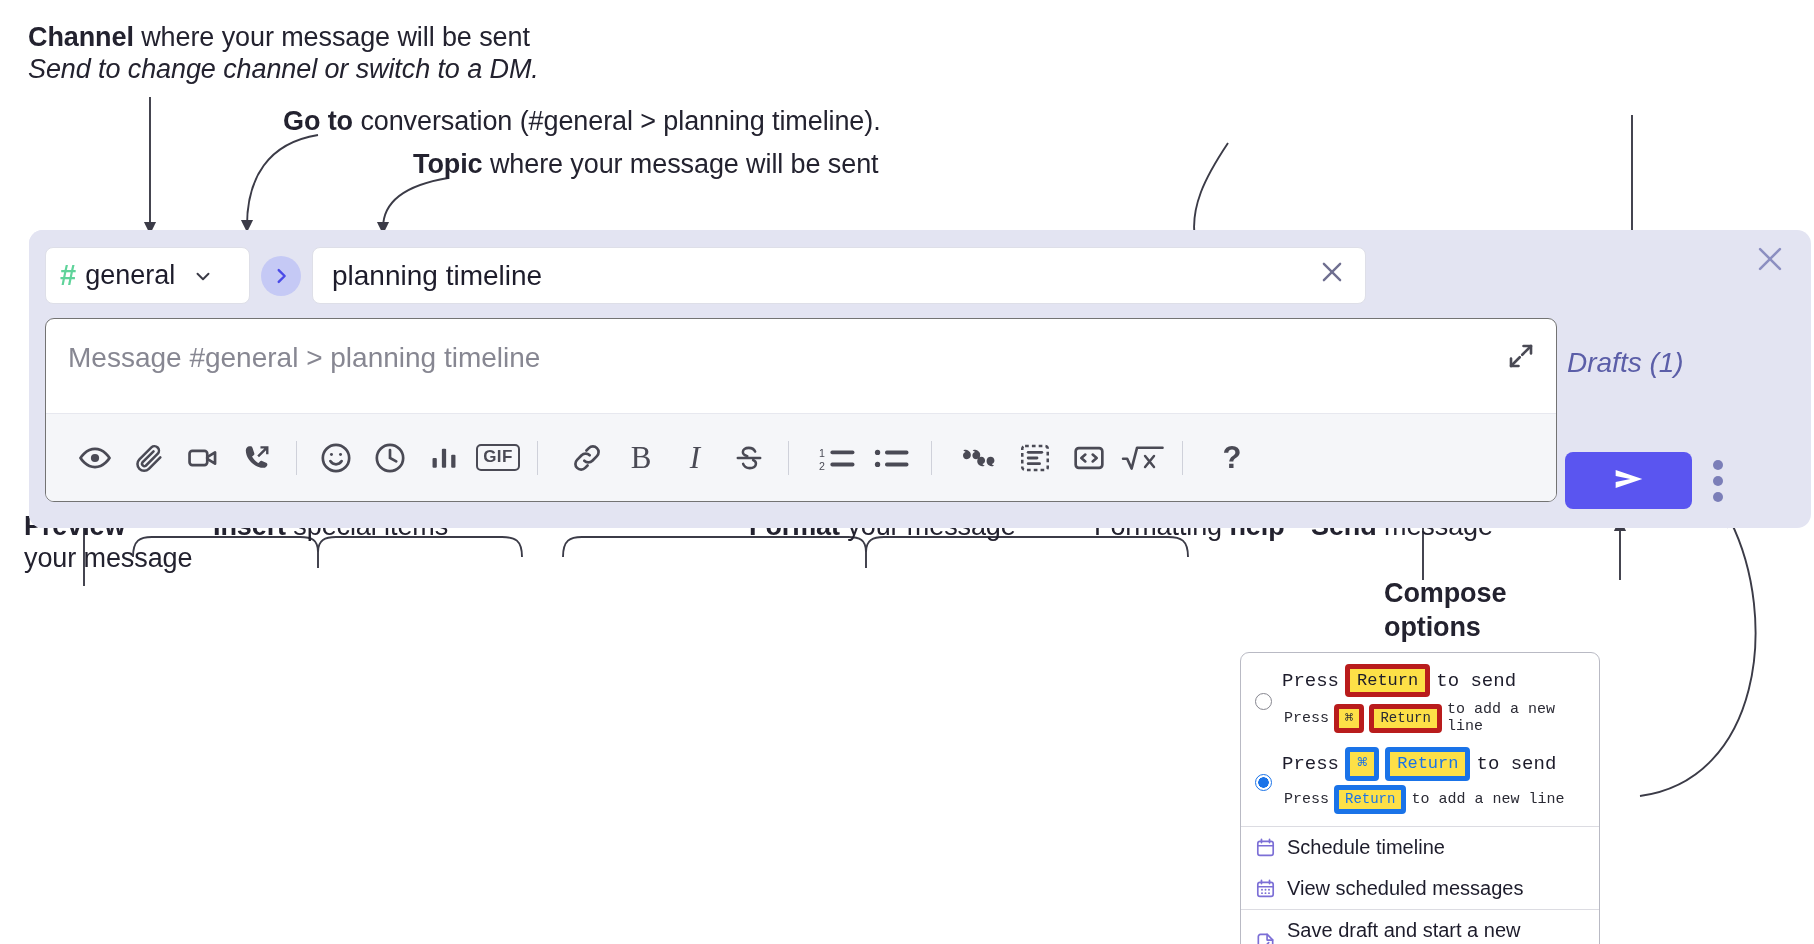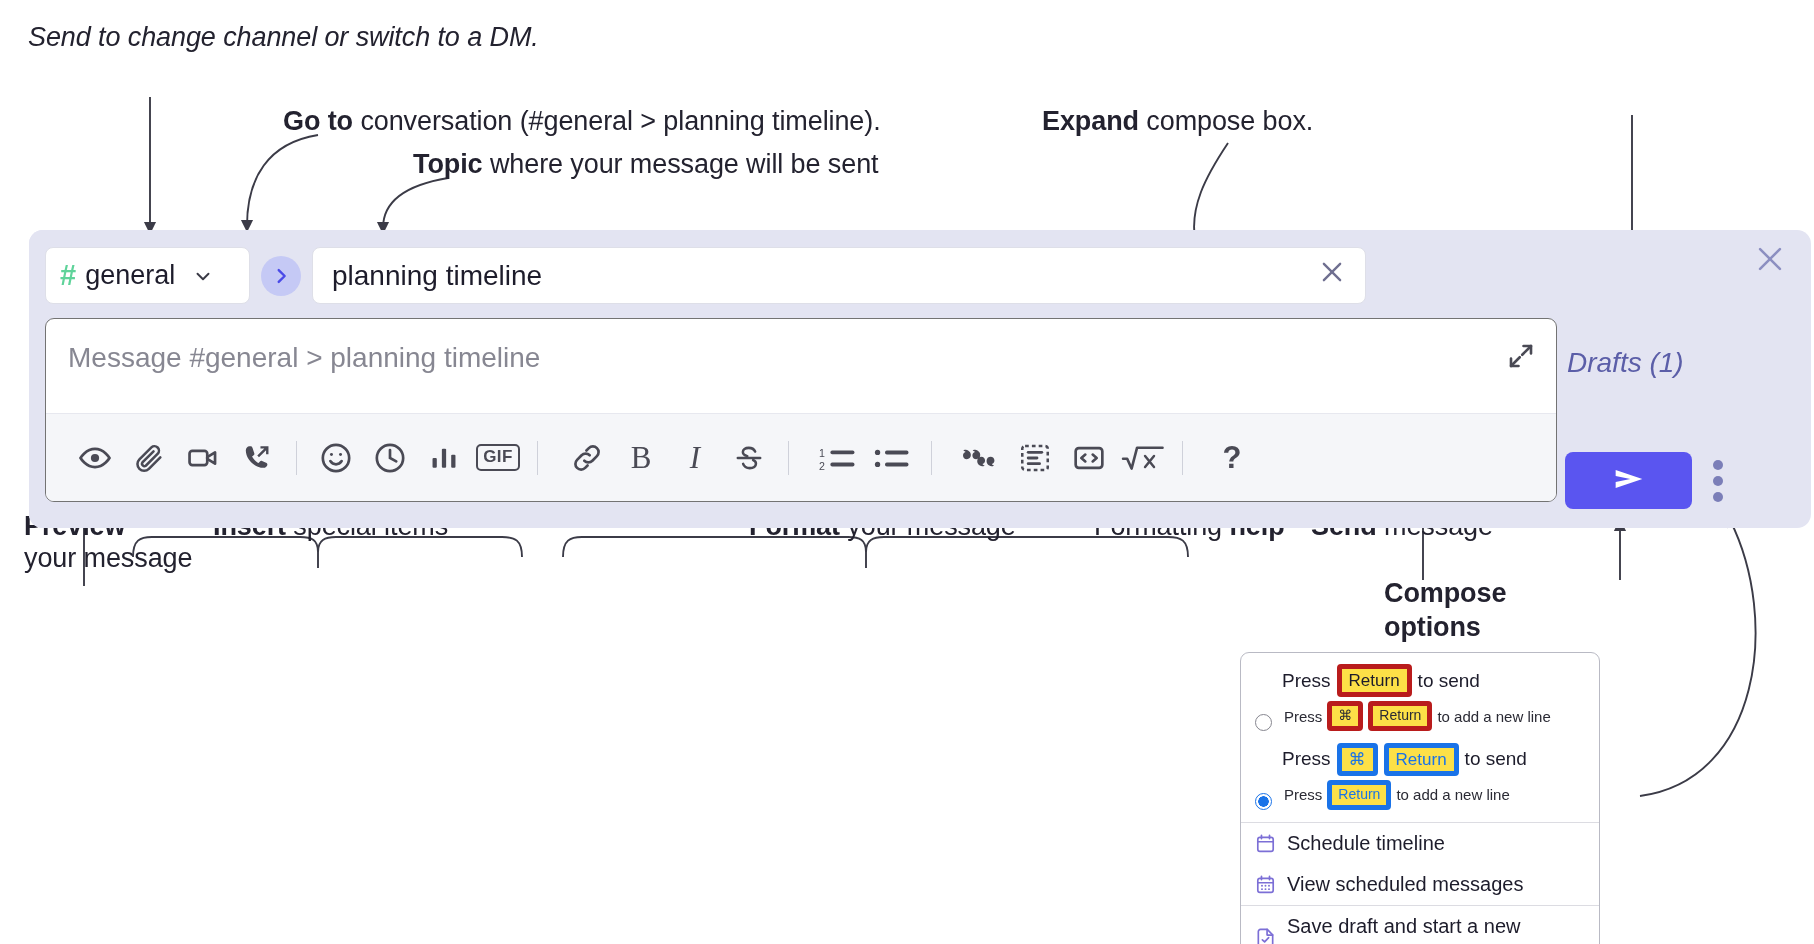--- a/index.html
+++ b/index.html
@@ -113,21 +113,21 @@
 
   
   #menu {
     position: absolute; left: 1240px; top: 652px;
     width: 360px;
     background: #fff;
     border: 1px solid #b9bac4; border-radius: 9px;
     padding: 0;
     font-size: 19px; color: #1d1c2b;
   }
-  .menu-opt { padding: 11px 14px 4px 14px; display: flex; align-items: flex-end; gap: 10px; }
+  .menu-opt { padding: 11px 14px 4px 14px; display: flex; align-items: center; gap: 10px; font-family: Liberation Mono, monospace; }
   .menu-opt.second { padding-top: 8px; padding-bottom: 12px; }
   .radio { width: 17px; height: 17px; border-radius: 50%; border: 1.8px solid #86868f; margin-top: 3px; flex: 0 0 auto; }
   .radio.on { border-color: #1a73e8; background: radial-gradient(circle, #1a73e8 0 5px, #fff 5.5px 100%); }
   .opt-body { display: flex; flex-direction: column; gap: 4px; }
   .opt-main { display: flex; align-items: center; gap: 6px; font-size: 19px; }
   .opt-sub { display: flex; align-items: center; gap: 5px; font-size: 15px; color: #2a2a34; padding-left: 2px; }
   .kc { border: 5px solid #b91c1c; border-radius: 4px; padding: 1px 7px; font-size: 17px; line-height: 1.25; background: #fde047; }
   .kc.sm { font-size: 14px; padding: 1px 6px; }
   .kc.blue { border-color: #1a73e8; color: #1a73e8; }
   .menu-div { height: 1px; background: #dcdce2; }
@@ -169,34 +169,32 @@
 
       <path d="M133,557 C133,540 140,537 152,537 L300,537 C312,537 318,540 318,552 C318,540 325,537 336,537 L502,537 C515,537 522,540 522,557"></path>
       <path d="M318,552 L318,568"></path>
 
       <path d="M563,557 C563,540 570,537 582,537 L848,537 C860,537 866,540 866,552 C866,540 873,537 884,537 L1168,537 C1181,537 1188,540 1188,557"></path>
       <path d="M866,552 L866,568"></path>
     </g>
   </svg>
 
   <div class="anno" style="left:28px; top:22px;">
+    <div><b>Channel</b><span> where your message will be sent</span></div>
     <div class="it">Send to change channel or switch to a DM.</div>
   </div>
 
   <div class="anno" style="left:283px; top:106px;">
     <b>Go to</b><span> conversation (#general &gt; planning timeline).</span>
   </div>
 
   <div class="anno" style="left:413px; top:149px;">
     <b>Topic</b><span> where your message will be sent</span>
   </div>
 
-  <div class="anno" style="left:1042px; top:106px;">
-    <b>Expand</b><span> compose box.</span>
-  </div>
 
 
   <div class="anno" style="left:24px; top:511px;">
     <div><b>Preview</b></div>
     <div>your message</div>
   </div>
 
   <div class="anno" style="left:213px; top:511px;">
     <b>Insert</b><span> special items</span>
   </div>

